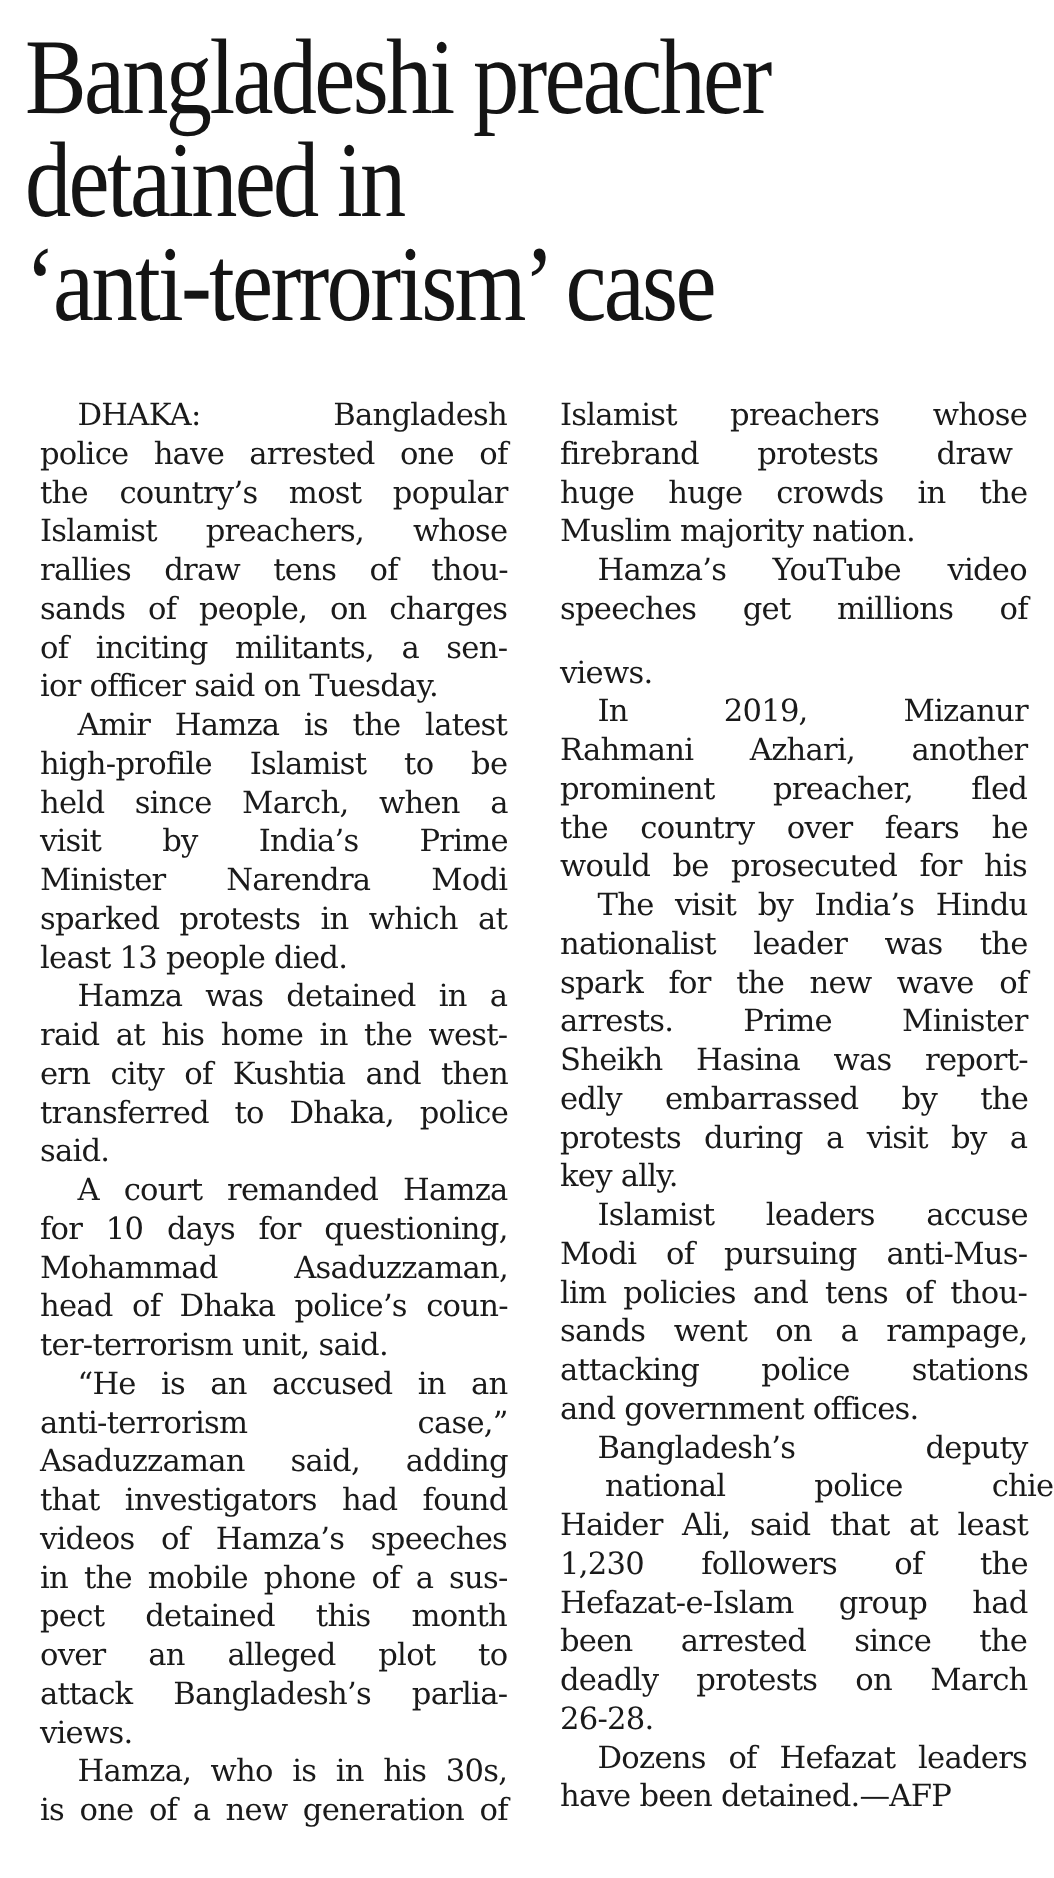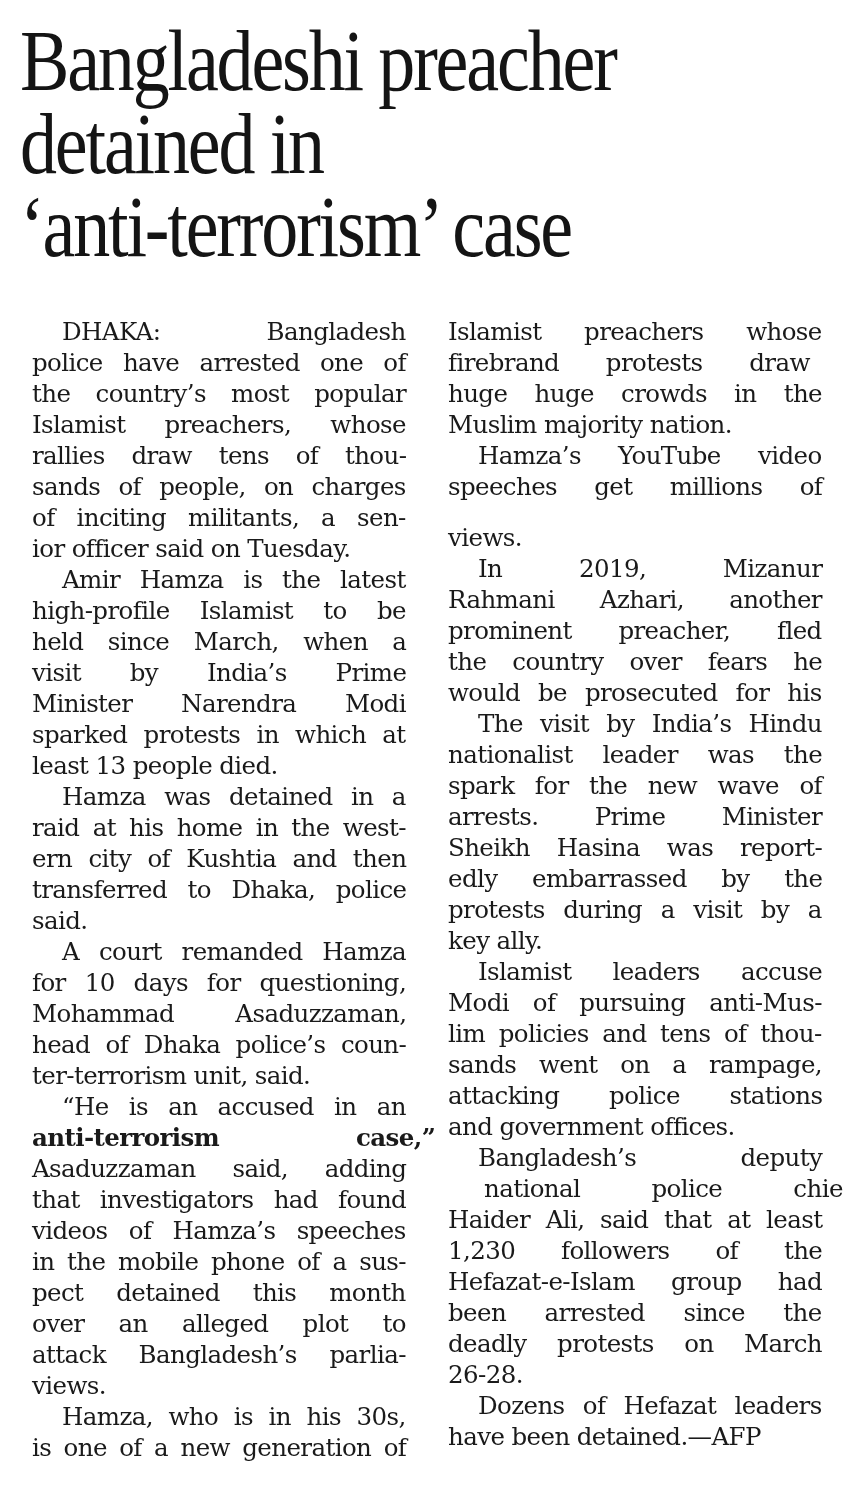--- a/index.html
+++ b/index.html
@@ -90,21 +90,21 @@
     <span class="line" style="white-space: nowrap; display: block; width: auto; word-spacing: 6px; text-align: left; text-align-last: left;">raid at his home in the west-</span>
     <span class="line" style="white-space: nowrap; display: block; width: auto; word-spacing: 9px; text-align: left; text-align-last: left;">ern city of Kushtia and then</span>
     <span class="line" style="white-space: nowrap; display: block; width: auto; word-spacing: 13.3333px; text-align: left; text-align-last: left;">transferred to Dhaka, police</span>
     <span class="line last" style="white-space: nowrap; display: block; width: auto;">said.</span>
     <span class="line indent" style="white-space: nowrap; display: block; width: auto; word-spacing: 12.6667px; text-align: left; text-align-last: left;">A court remanded Hamza</span>
     <span class="line" style="white-space: nowrap; display: block; width: auto; word-spacing: 11.75px; text-align: left; text-align-last: left;">for 10 days for questioning,</span>
     <span class="line" style="white-space: nowrap; display: block; width: auto; word-spacing: 54px; text-align: left; text-align-last: left;">Mohammad Asaduzzaman,</span>
     <span class="line" style="white-space: nowrap; display: block; width: auto; word-spacing: 8.25px; text-align: left; text-align-last: left;">head of Dhaka police’s coun-</span>
     <span class="line last" style="white-space: nowrap; display: block; width: auto;">ter-terrorism unit, said.</span>
     <span class="line indent" style="white-space: nowrap; display: block; width: auto; word-spacing: 13px; text-align: left; text-align-last: left;">“He is an accused in an</span>
-    <span class="line" style="white-space: nowrap; display: block; width: auto; word-spacing: 129px; text-align: right; text-align-last: left; font-weight: bold;">anti-terrorism case,”</span>
+    <span class="line" style="white-space: nowrap; display: block; width: auto; word-spacing: 129px; text-align: right; text-align-last: left;">anti-terrorism case,”</span>
     <span class="line" style="white-space: nowrap; display: block; width: auto; word-spacing: 29.5px; text-align: left; text-align-last: left;">Asaduzzaman said, adding</span>
     <span class="line" style="white-space: nowrap; display: block; width: auto; word-spacing: 13px; text-align: left; text-align-last: left;">that investigators had found</span>
     <span class="line" style="white-space: nowrap; display: block; width: auto; word-spacing: 14px; text-align: left; text-align-last: left;">videos of Hamza’s speeches</span>
     <span class="line" style="white-space: nowrap; display: block; width: auto; word-spacing: 5.5px; text-align: left; text-align-last: left;">in the mobile phone of a sus-</span>
     <span class="line" style="white-space: nowrap; display: block; width: auto; word-spacing: 25.6667px; text-align: left; text-align-last: left;">pect detained this month</span>
     <span class="line" style="white-space: nowrap; display: block; width: auto; word-spacing: 27px; text-align: right; text-align-last: left;">over an alleged plot to</span>
     <span class="line" style="white-space: nowrap; display: block; width: auto; word-spacing: 25.5px; text-align: left; text-align-last: left;">attack Bangladesh’s parlia-</span>
     <span class="line last" style="white-space: nowrap; display: block; width: auto;">views.</span>
     <span class="line indent" style="white-space: nowrap; display: block; width: auto; word-spacing: 8.4px; text-align: left; text-align-last: left;">Hamza, who is in his 30s,</span>
     <span class="line" style="white-space: nowrap; display: block; width: auto; word-spacing: 5.16667px; text-align: left; text-align-last: left;">is one of a new generation of</span>

